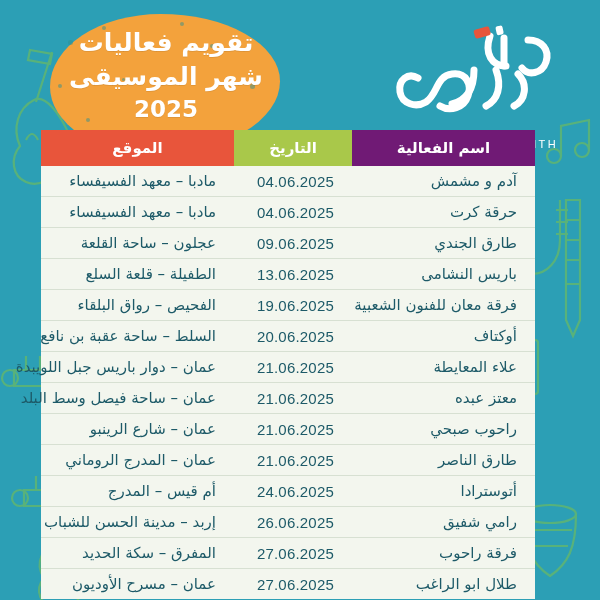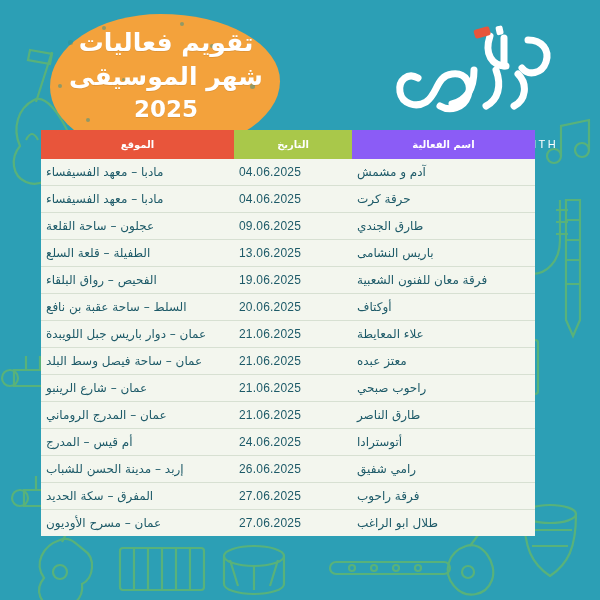--- a/index.html
+++ b/index.html
@@ -91,35 +91,35 @@
     width: 470px;
   }
   table {
     width: 100%;
     border-collapse: collapse;
     table-layout: fixed;
     background: #f3f6ee;
   }
   thead th {
     color: #ffffff;
-    font-size: 10px;
+    font-size: 15px;
     font-weight: bold;
     padding: 9px 4px;
     text-align: center;
     border: none;
   }
-  th.c-name { background: #8b5cf6; width: 175px; }
+  th.c-name { background: #701a75; width: 175px; }
   th.c-date { background: #a9c84a; width: 110px; }
   th.c-place { background: #e8553b; width: 185px; }
 
   tbody td {
-    font-size: 12px;
+    font-size: 15px;
     color: #1d5a68;
-    text-align: left;
-    padding: 6px 5px;
+    text-align: right;
+    padding: 6px 18px;
     border-bottom: 1px solid #d7e0d2;
     white-space: nowrap;
   }
   tbody tr:last-child td { border-bottom: none; }
   td.date {
     font-family: "Liberation Sans", sans-serif;
     direction: ltr;
     letter-spacing: .2px;
   }
 </style>

